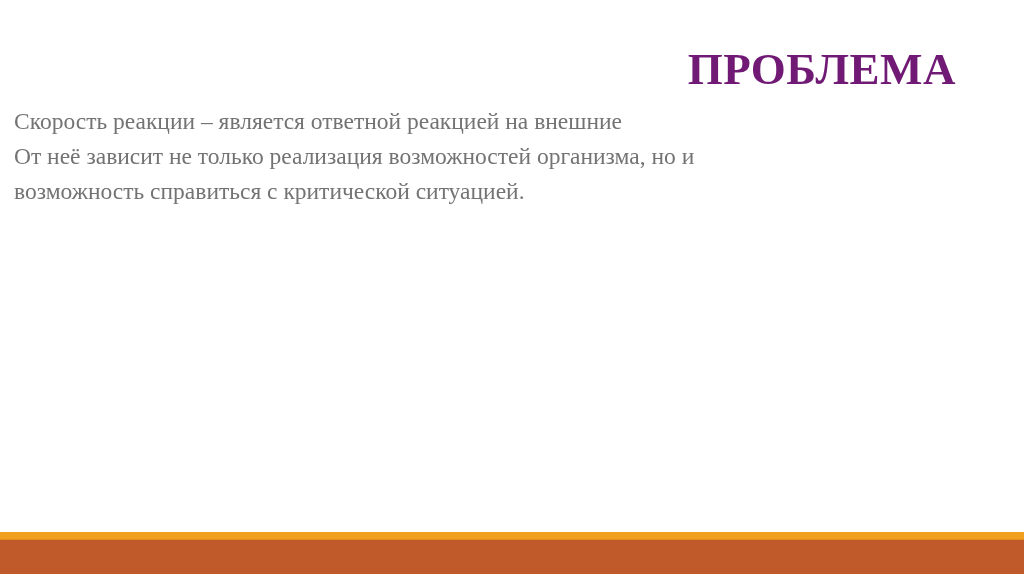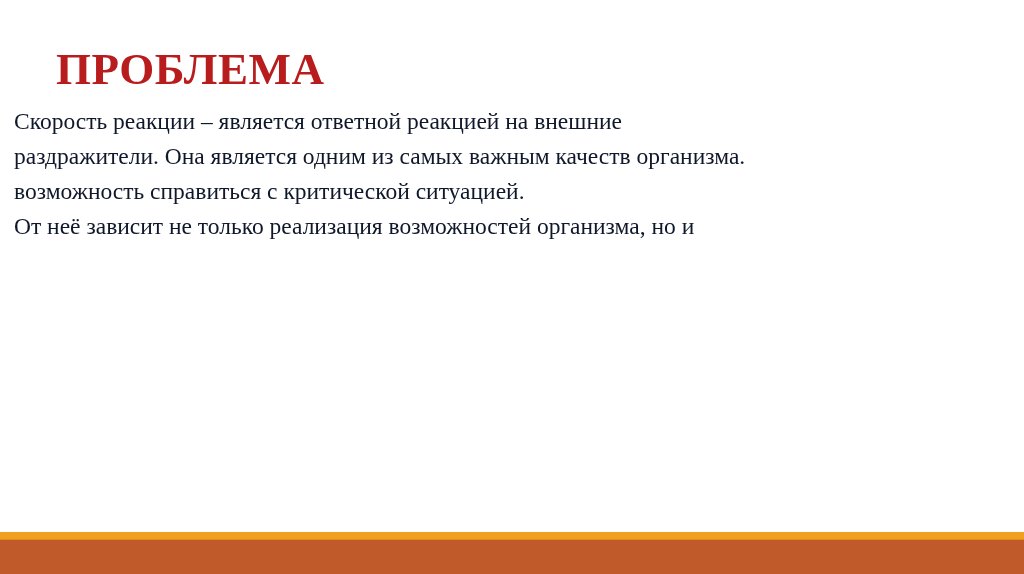--- a/index.html
+++ b/index.html
@@ -29,40 +29,41 @@
 
   
   .slide-title {
     position: absolute;
     left: 56px;
     top: 14px;
     width: 900px;
     font-family: "Liberation Serif", "DejaVu Serif", serif;
     font-size: 45px;
     font-weight: bold;
-    color: #b91c1c;
+    color: #701a75;
     letter-spacing: 0.5px;
     line-height: 1.15;
     white-space: nowrap;
+    text-align: right;
   }
 
   
   .body-block {
     position: absolute;
     left: 14px;
     top: 104px;
     width: 1000px;
   }
 
   .paragraph {
     margin: 0;
     font-family: "Liberation Serif", "DejaVu Serif", serif;
     font-size: 23.5px;
     font-weight: normal;
-    color: #0f172a;
+    color: #737373;
     line-height: 35px;
   }
 
   .paragraph .text-line {
     display: block;
     white-space: nowrap;
   }
 
   .paragraph-gap {
     display: block;
@@ -110,23 +111,22 @@
 <body>
 
 <div class="slide">
 
   <h1 class="slide-title">ПРОБЛЕМА</h1>
 
   <div class="body-block">
 
     <p class="paragraph">
       <span class="text-line">Скорость реакции – является ответной реакцией на внешние</span>
-      <span class="text-line">раздражители. Она является одним из самых важным качеств организма.</span>
+      <span class="text-line">От неё зависит не только реализация возможностей организма, но и</span>
       <span class="text-line">возможность справиться с критической ситуацией.</span>
-      <span class="text-line">От неё зависит не только реализация возможностей организма, но и</span>
     </p>
 
     <span class="paragraph-gap"></span>
 
     <p class="paragraph">
     </p>
 
   </div>
 
   <div class="footer-bars">

